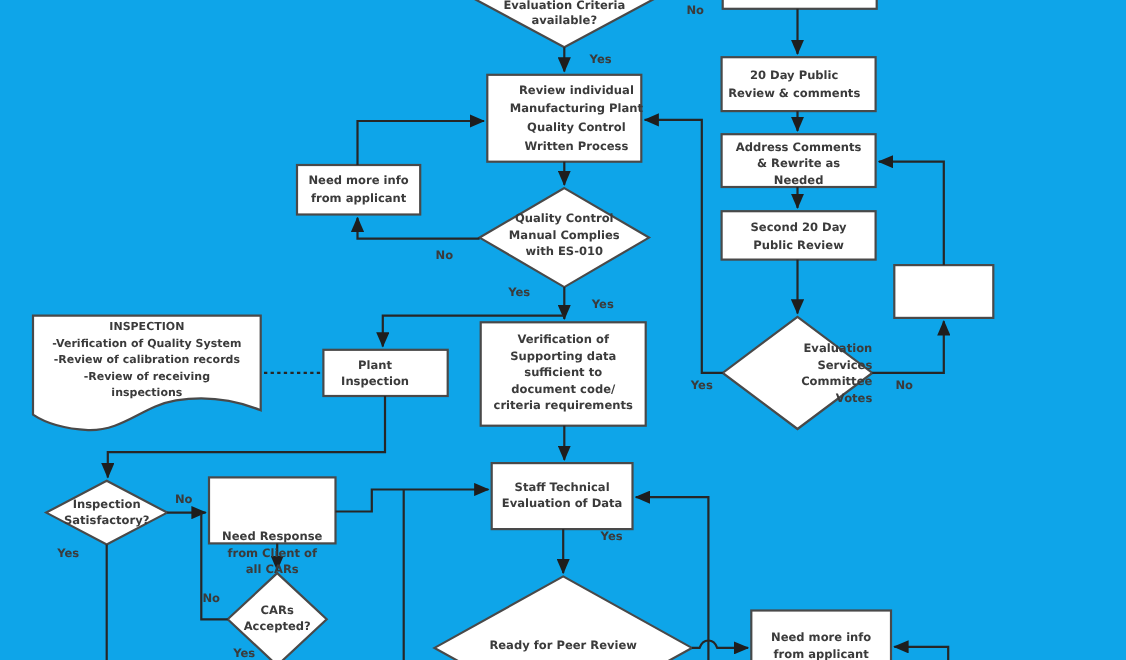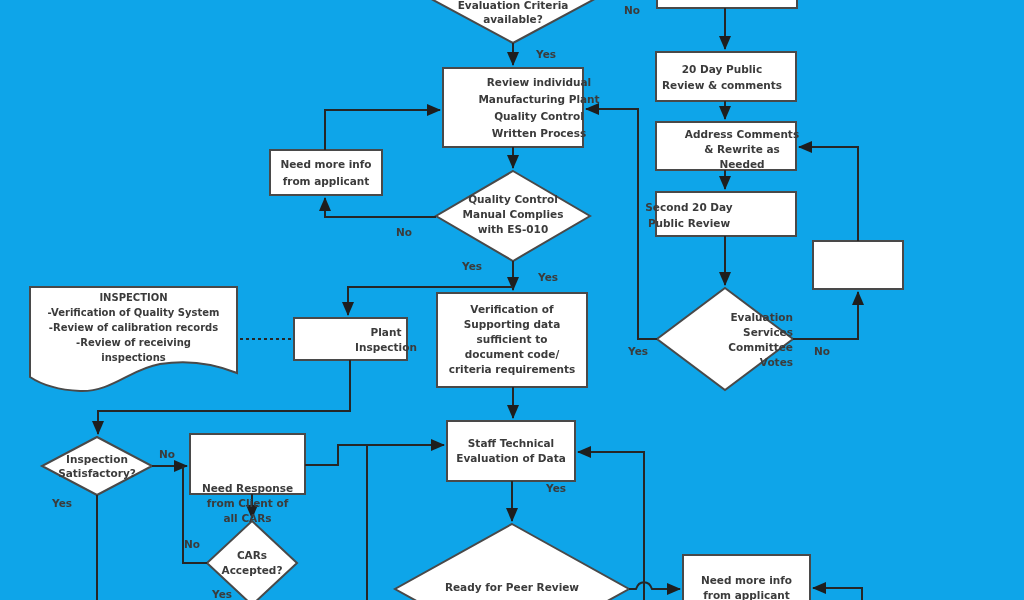--- a/index.html
+++ b/index.html
@@ -101,55 +101,55 @@
       <path d="M725 236 L725 285" marker-end="url(#arrow)"></path>
       <path d="M793 339 L858 339 L858 292" marker-end="url(#arrow)"></path>
       <path d="M858 241 L858 147 L799 147" marker-end="url(#arrow)"></path>
       <path d="M657 339 L638 339 L638 109 L586 109" marker-end="url(#arrow)"></path>
     </g>
   </svg>
 
   <div class="node-text" style="left:428px;top:-2px;width:170px;line-height:14px;">Evaluation Criteria
 available?</div>
 
-  <div class="node-text lh17" style="left:443px;top:74px;width:162px;padding-left:15px;">Review individual
+  <div class="node-text lh17" style="left:443px;top:74px;width:162px;">Review individual
 Manufacturing Plant
 Quality Control
 Written Process</div>
 
   <div class="node-text lh17" style="left:270px;top:156px;width:112px;">Need more info
 from applicant</div>
 
   <div class="node-text" style="left:436px;top:192px;width:154px;">Quality Control
 Manual Complies
 with ES-010</div>
 
   <div class="node-text doc-text" style="left:30px;top:290px;width:207px;">INSPECTION
 -Verification of Quality System
 -Review of calibration records
 -Review of receiving
 inspections</div>
 
-  <div class="node-text" style="left:294px;top:325px;width:94px;padding-left:45px;">Plant
+  <div class="node-text" style="left:294px;top:325px;width:94px;">Plant
 Inspection</div>
 
   <div class="node-text" style="left:437px;top:302px;width:150px;">Verification of
 Supporting data
 sufficient to
 document code/
 criteria requirements</div>
 
   <div class="node-text lh16" style="left:656px;top:61px;width:132px;">20 Day Public
 Review &amp; comments</div>
 
-  <div class="node-text" style="left:672px;top:127px;width:140px;">Address Comments
+  <div class="node-text" style="left:656px;top:127px;width:140px;">Address Comments
 &amp; Rewrite as
 Needed</div>
 
-  <div class="node-text lh16" style="left:619px;top:199px;width:140px;">Second 20 Day
+  <div class="node-text lh16" style="left:656px;top:199px;width:140px;">Second 20 Day
 Public Review</div>
 
   <div class="node-text" style="left:657px;top:310px;width:136px;text-align:right;">Evaluation
 Services
 Committee
 Votes</div>
 
 
   <div class="node-text" style="left:42px;top:452px;width:110px;line-height:14px;">Inspection
 Satisfactory?</div>

